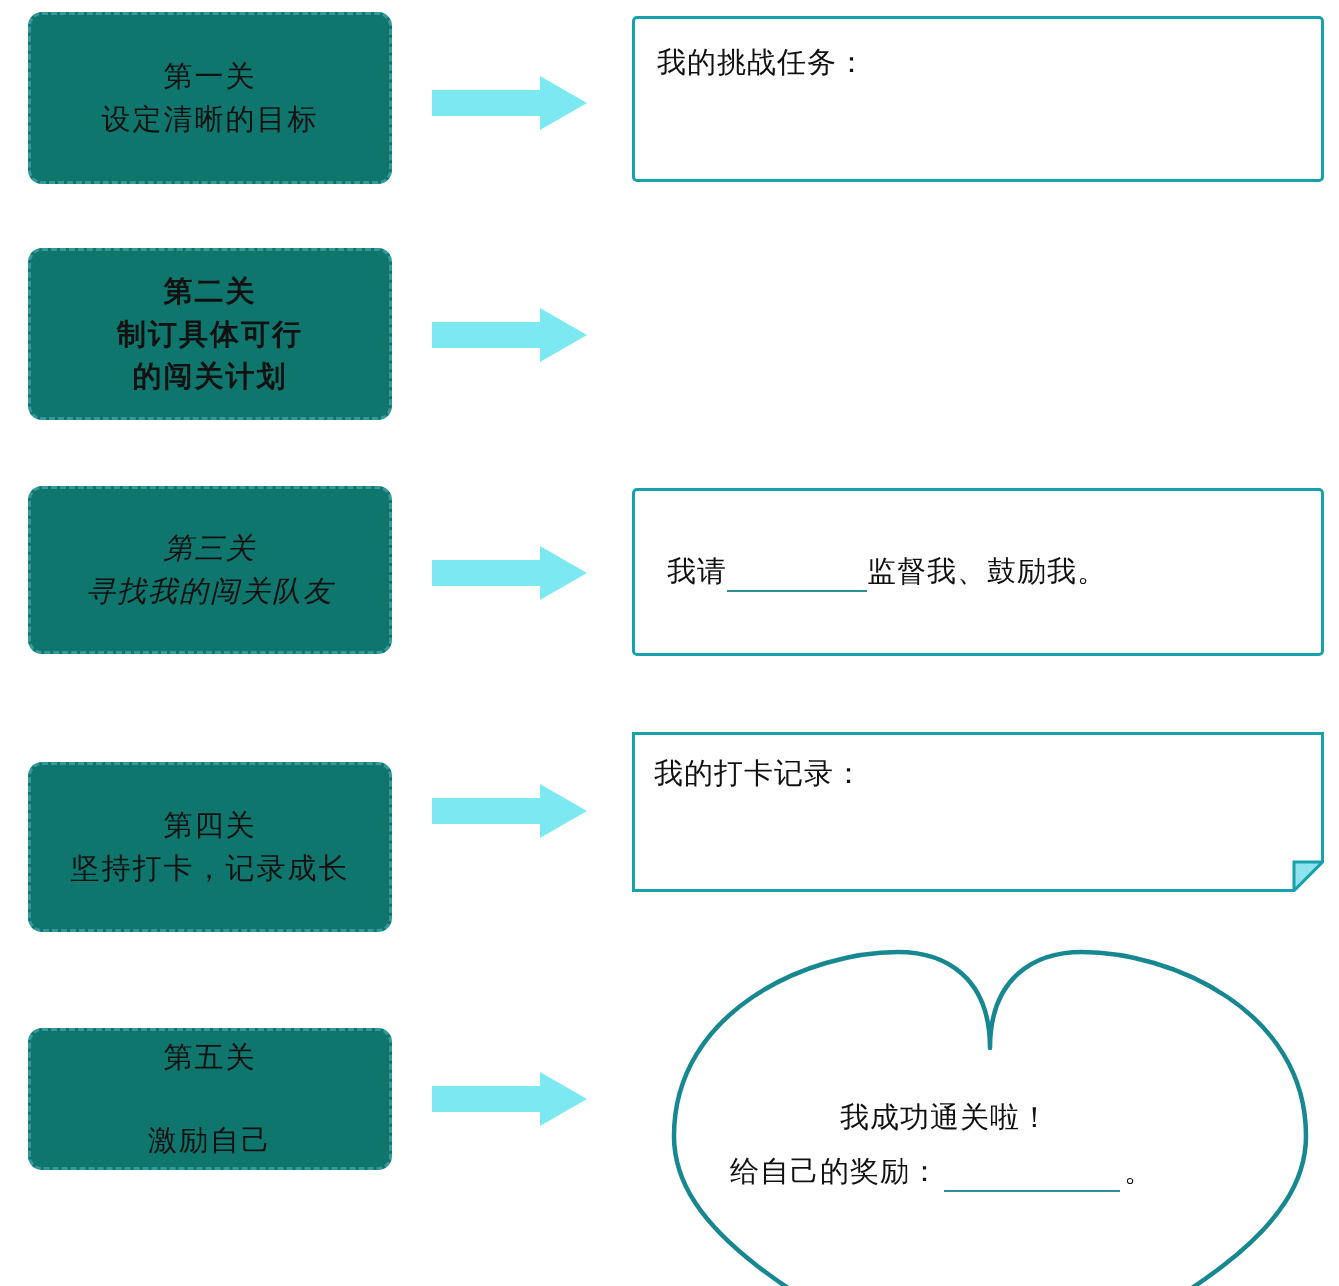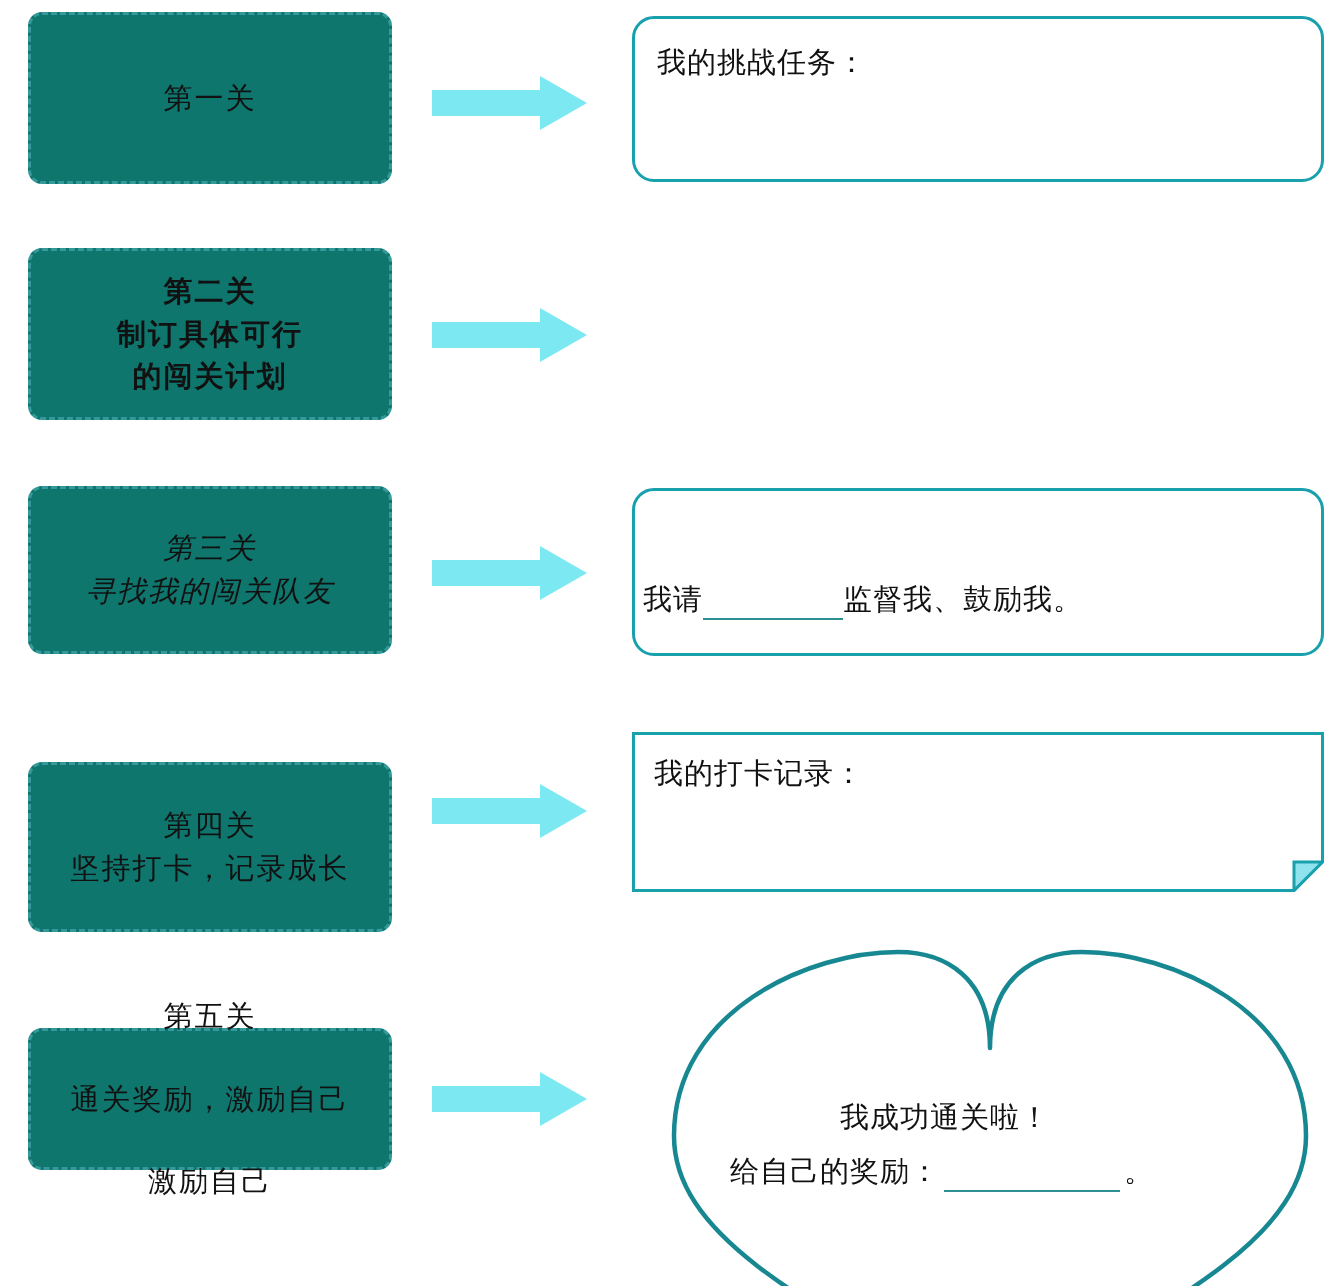--- a/index.html
+++ b/index.html
@@ -44,21 +44,21 @@
   .arrow {
     position: absolute;
     display: block;
   }
 
   
   .answer-box {
     position: absolute;
     box-sizing: border-box;
     border: 3px solid #19a0ad;
-    border-radius: 22px;
+    border-radius: 5px;
     background: #ffffff;
   }
   .answer-box.sharp {
     border-radius: 2px;
   }
   .answer-label {
     position: absolute;
     font-size: 29px;
     letter-spacing: 1px;
     color: #111111;
@@ -86,20 +86,21 @@
     white-space: nowrap;
   }
 </style>
 </head>
 <body>
 
 <div id="page">
 
   <div class="level-card" style="left:28px; top:12px; width:364px; height:172px;">
     <div class="level-line">第一关</div>
+    <div class="level-line">设定清晰的目标</div>
   </div>
 
   <svg class="arrow" style="left:432px; top:76px;" width="155" height="54" viewBox="0 0 155 54">
     <path d="M0 14 L108 14 L108 0 L155 27 L108 54 L108 40 L0 40 Z" fill="#7ce8f2"></path>
   </svg>
 
   <div class="answer-box" style="left:632px; top:16px; width:692px; height:166px;">
     <div class="answer-label" style="left:22px; top:24px;">我的挑战任务：</div>
   </div>
 
@@ -117,21 +118,21 @@
   <div class="level-card" style="left:28px; top:486px; width:364px; height:168px;font-style:italic;">
     <div class="level-line">第三关</div>
     <div class="level-line">寻找我的闯关队友</div>
   </div>
 
   <svg class="arrow" style="left:432px; top:546px;" width="155" height="54" viewBox="0 0 155 54">
     <path d="M0 14 L108 14 L108 0 L155 27 L108 54 L108 40 L0 40 Z" fill="#7ce8f2"></path>
   </svg>
 
   <div class="answer-box" style="left:632px; top:488px; width:692px; height:168px;">
-    <div class="answer-label centered-v" style="left:8px;margin-top:28px;">
+    <div class="answer-label centered-v" style="left:32px;">
       <span>我请</span><span class="blank" style="width:140px; height:30px;"></span><span>监督我、鼓励我。</span>
     </div>
   </div>
 
   <div class="level-card" style="left:28px; top:762px; width:364px; height:170px;">
     <div class="level-line">第四关</div>
     <div class="level-line">坚持打卡，记录成长</div>
   </div>
 
   <svg class="arrow" style="left:432px; top:784px;" width="155" height="54" viewBox="0 0 155 54">
@@ -141,21 +142,20 @@
   <div class="answer-box sharp" style="left:632px; top:732px; width:584px; height:160px; border:none; background:none;">
     <svg width="692" height="160" viewBox="0 0 692 160" style="display:block;">
       <path d="M1.5 1.5 L690.5 1.5 L690.5 130 L662 158.5 L1.5 158.5 Z" fill="#ffffff" stroke="#19a0ad" stroke-width="3"></path>
       <path d="M662 158.5 L662 130 L690.5 130 Z" fill="#8fe3ee" stroke="#19a0ad" stroke-width="3"></path>
     </svg>
     <div class="answer-label" style="left:22px; top:22px;">我的打卡记录：</div>
   </div>
 
   <div class="level-card" style="left:28px; top:1028px; width:364px; height:142px;gap:40px;">
     <div class="level-line">第五关</div>
-    <div class="level-line">通关奖励，激励自己</div>
     <div class="level-line">激励自己</div>
   </div>
 
   <svg class="arrow" style="left:432px; top:1072px;" width="155" height="54" viewBox="0 0 155 54">
     <path d="M0 14 L108 14 L108 0 L155 27 L108 54 L108 40 L0 40 Z" fill="#7ce8f2"></path>
   </svg>
 
   <div class="heart-wrap" style="left:650px; top:930px; width:680px; height:400px;">
     <svg width="680" height="400" viewBox="0 0 680 400" style="display:block;">
       <path d="M340 118

